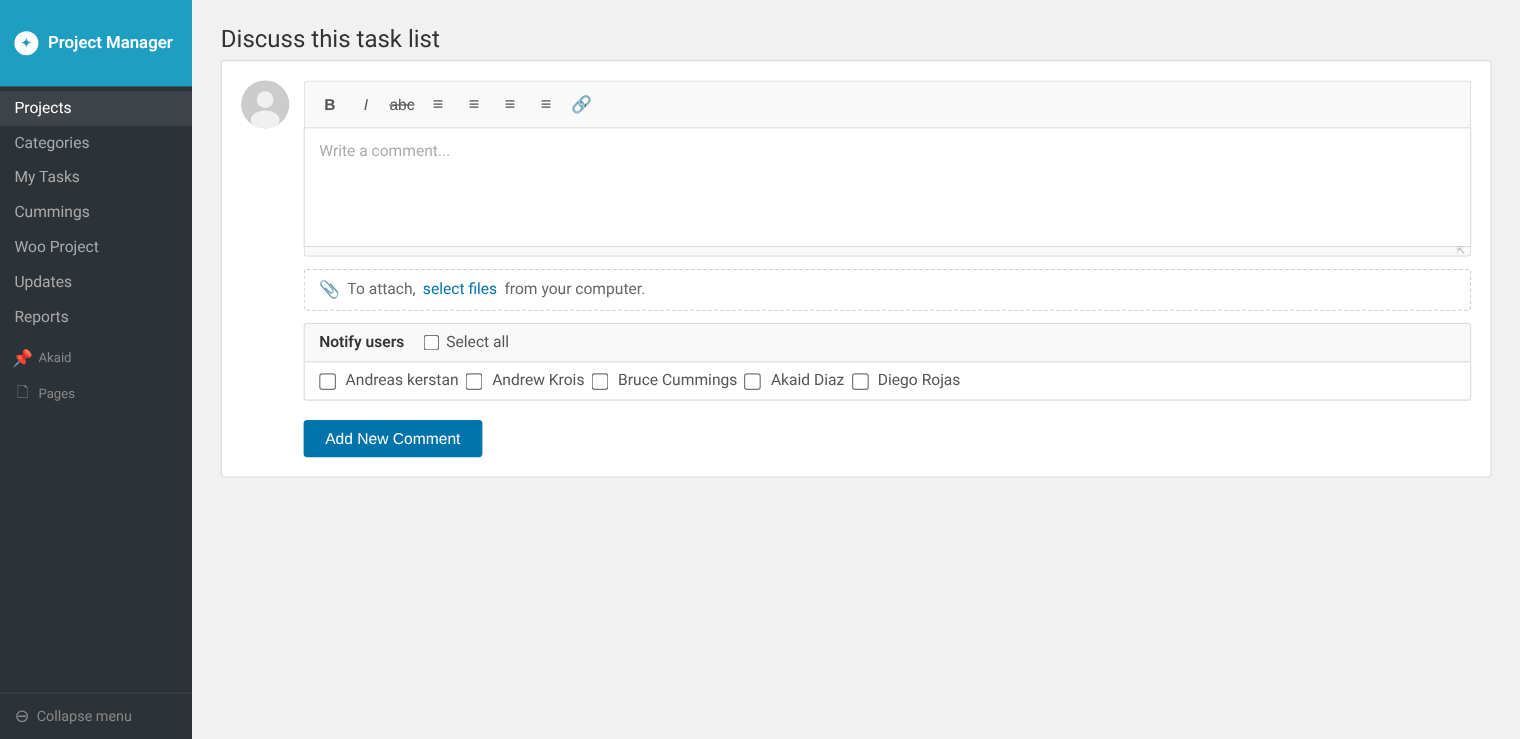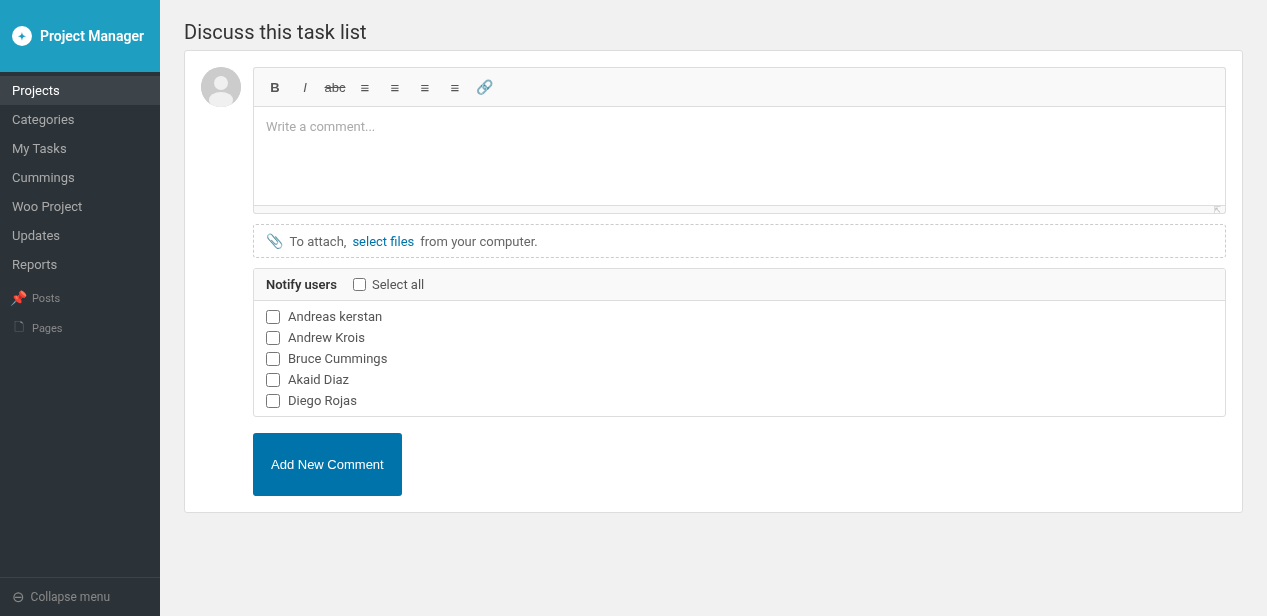--- a/index.html
+++ b/index.html
@@ -187,42 +187,41 @@
       font-size: 13px;
     }
     .notify-header .select-all-wrap {
       display: flex; align-items: center; gap: 6px;
       font-weight: 400;
       color: #555;
     }
     .notify-users-list {
       padding: 8px 12px;
       display: flex;
-      flex-direction: column;
       gap: 6px;
     }
     .notify-user-item {
       display: flex;
       align-items: center;
       gap: 8px;
       color: #555;
       font-size: 13px;
       cursor: pointer;
     }
     .notify-user-item input[type="checkbox"] {
       width: 14px; height: 14px; cursor: pointer;
     }
 
     
     .submit-btn {
       margin-top: 16px;
       background: #0073aa;
       color: #fff;
       border: none;
-      padding: 24px 18px;
+      padding: 8px 18px;
       font-size: 13px;
       border-radius: 3px;
       cursor: pointer;
     }
 
     
     .pin-icon { display: inline-block; font-size: 14px; }
     .page-icon { display: inline-block; font-size: 12px; }
   </style>
 </head>
@@ -252,21 +251,21 @@
     </div>
     <div class="sidebar-item">
       <span>Updates</span>
     </div>
     <div class="sidebar-item">
       <span>Reports</span>
     </div>
 
     <div class="sidebar-section">
       <span class="section-icon pin-icon">📌</span>
-      <span>Posts</span>
+      <span>Akaid</span>
     </div>
     <div class="sidebar-section">
       <span class="section-icon page-icon">🗋</span>
       <span>Pages</span>
     </div>
   </div>
 
   <div class="collapse-menu">
     <span style="font-size:15px;">⊖</span>
     <span>Collapse menu</span>

